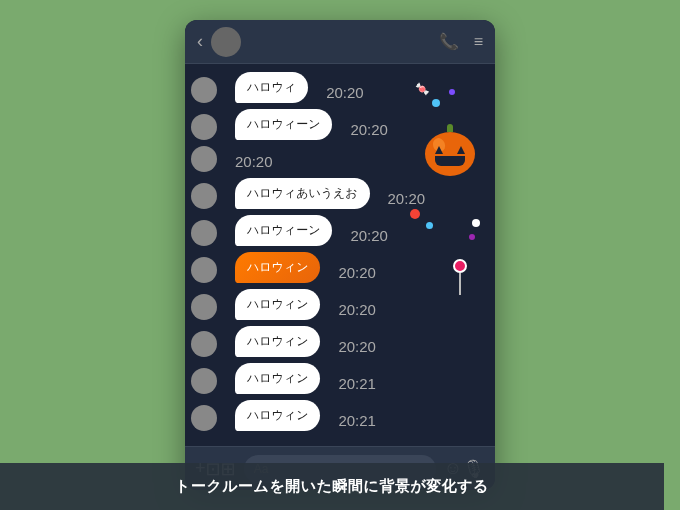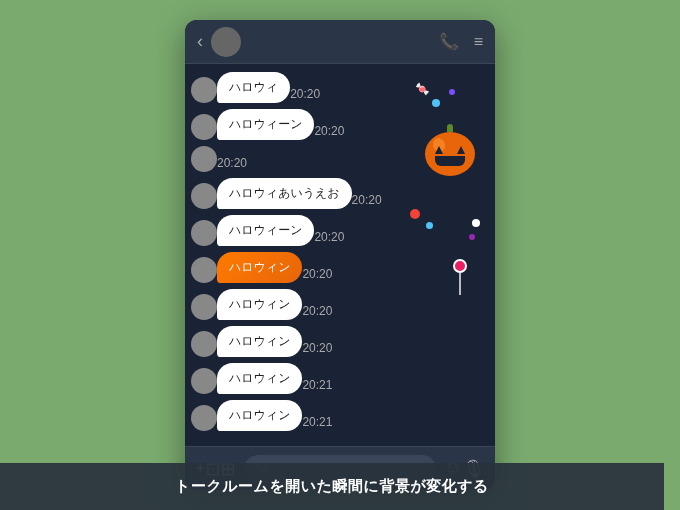--- a/index.html
+++ b/index.html
@@ -231,21 +231,21 @@
       width: 6px;
       height: 6px;
       background: #9c27b0;
       border-radius: 50%;
     }
 
     
     .message-row {
       display: flex;
       align-items: flex-end;
-      gap: 0;
+      gap: 18px;
       z-index: 3;
       position: relative;
     }
     .msg-avatar {
       width: 26px;
       height: 26px;
       border-radius: 50%;
       background: #888;
       flex-shrink: 0;
     }
@@ -257,21 +257,21 @@
       color: #222;
       max-width: 160px;
       font-weight: 500;
       position: relative;
     }
     .msg-bubble.halloween-bg {
       background: linear-gradient(135deg, #ff7a00 0%, #e8650a 100%);
       color: #fff;
     }
     .msg-time {
-      font-size: 12px;
+      font-size: 15px;
       color: #aaa;
       white-space: nowrap;
       padding-bottom: 2px;
     }
 
     
     .bottom-bar {
       background: #2a3548;
       height: 44px;
       display: flex;

